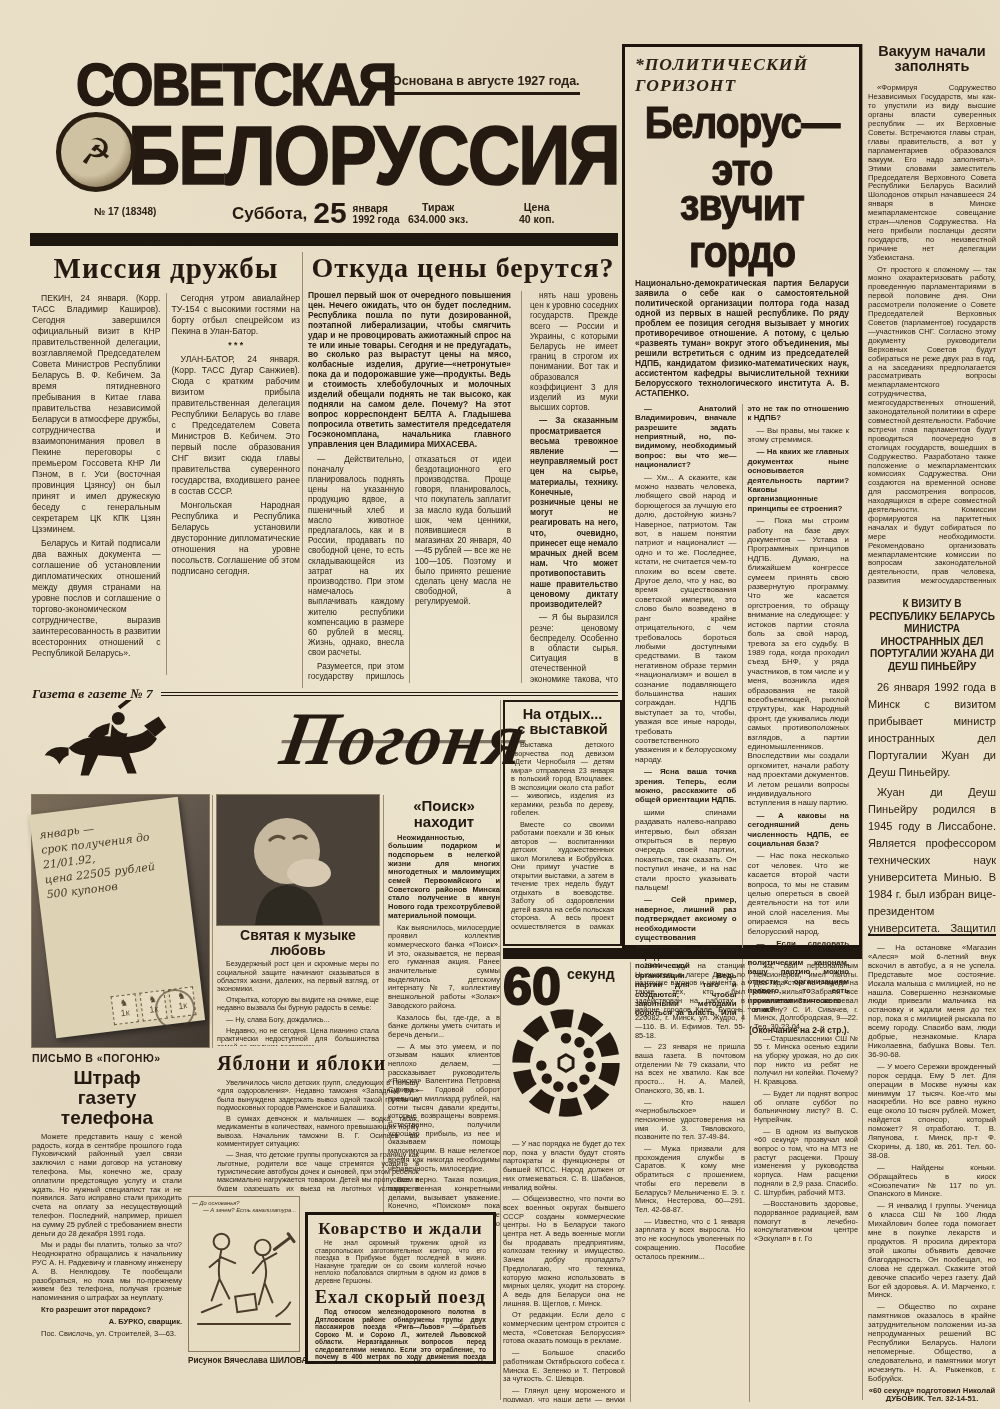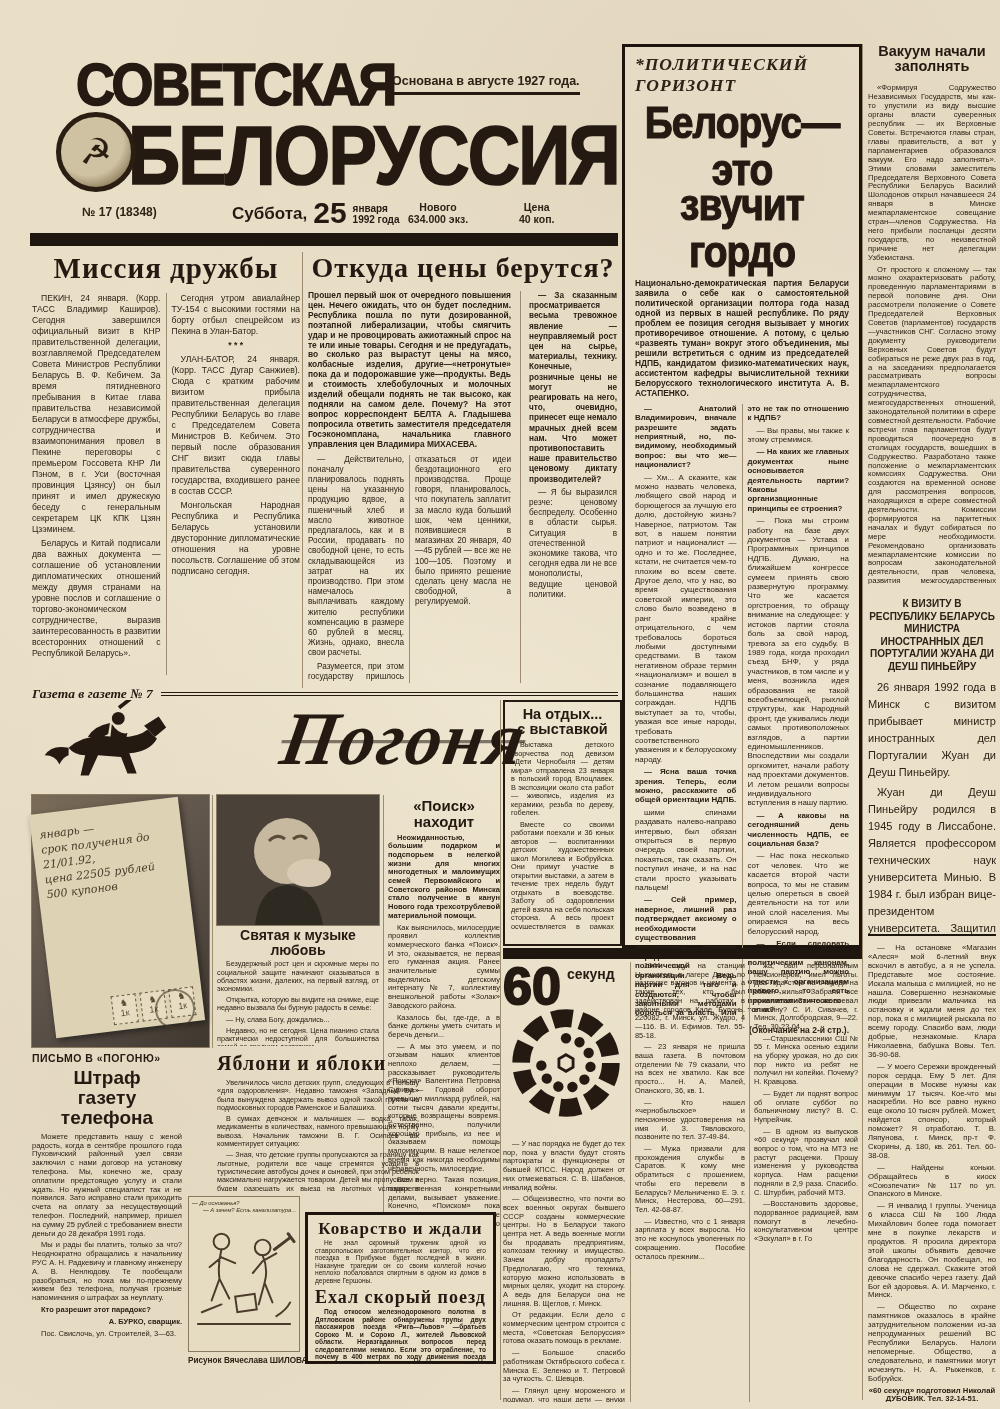--- a/index.html
+++ b/index.html
@@ -41,31 +41,31 @@
 <body>
 
 <div id="page">
 
   <div class="abs" id="mast-founded" style="left:392px;top:74px;">Основана в августе 1927 года.</div>
   <div class="abs mast-title" style="left:76px;top:50px;font-size:55px;transform:scale(0.98,1.08);transform-origin:left top;">СОВЕТСКАЯ</div>
   <div class="abs mast-title" style="left:128px;top:106px;font-size:78px;transform:scale(0.93,1.08);transform-origin:left top;">БЕЛОРУССИЯ</div>
   <div class="abs" style="left:56px;top:112px;width:80px;height:80px;border-radius:50%;background:radial-gradient(circle at 40% 35%, #cfc2a2 55%, #9a8a6a 75%, #3a2c1d 78%);border:5px solid #2a1e12;display:flex;align-items:center;justify-content:center;">
     <span style="font-size:36px;color:#2a1e12;">☭</span>
   </div>
-  <div class="abs info" style="left:82px;top:206px;font-size:12px;">№ 17 (18348)</div>
+  <div class="abs info" style="left:94px;top:206px;font-size:10px;">№ 17 (18348)</div>
   <div class="abs" style="left:232px;top:198px;display:flex;align-items:flex-start;gap:6px;color:#241a12;">
     <span style="font-weight:bold;font-size:17px;margin-top:6px;">Суббота,</span>
     <span style="font-weight:bold;font-size:30px;line-height:30px;">25</span>
     <span style="display:flex;flex-direction:column;font-weight:bold;font-size:10px;line-height:11px;margin-top:5px;">
       <span>января</span>
       <span>1992 года</span>
     </span>
   </div>
   <div class="abs info" style="left:408px;top:201px;text-align:center;">
-    <div>Нового</div>
+    <div>Тираж</div>
     <div>634.000 экз.</div>
   </div>
   <div class="abs info" style="left:519px;top:201px;text-align:center;">
     <div>Цена</div>
     <div>40 коп.</div>
   </div>
   <div class="blackbar" style="left:30px;top:233px;width:588px;height:13px;"></div>
 
   <div class="abs" style="left:32px;top:252px;width:268px;height:436px;">
     <h2 class="h-big" style="font-size:29px;margin-bottom:8px;">Миссия дружбы</h2>
@@ -75,29 +75,30 @@
         <p class="p">Сегодня утром авиалайнер ТУ-154 с высокими гостями на борту отбыл спецрейсом из Пекина в Улан-Батор.</p>
         <p class="p ctr b">*  *  *</p>
         <p class="p">УЛАН-БАТОР, 24 января. (Корр. ТАСС Дугар Санжиев). Сюда с кратким рабочим визитом прибыла правительственная делегация Республики Беларусь во главе с Председателем Совета Министров В. Кебичем. Это первый после образования СНГ визит сюда главы правительства суверенного государства, входившего ранее в состав СССР.</p>
         <p class="p">Монгольская Народная Республика и Республика Беларусь установили двусторонние дипломатические отношения на уровне посольств. Соглашение об этом подписано сегодня.</p>
       </div>
   </div>
   <div class="rule-v" style="left:302px;top:252px;height:436px;"></div>
 
   <div class="abs" style="left:308px;top:252px;width:310px;height:436px;">
     <h2 class="h-big" style="font-size:28px;margin-bottom:7px;">Откуда цены берутся?</h2>
-    <div style="display:flex;gap:9px;height:392px;">
+    <div style="display:flex;gap:9px;height:392px;justify-content:space-between;">
       <div style="width:203px;display:flex;flex-direction:column;">
         <div class="b just clip" style="font-size:8.4px;line-height:9.9px;margin-bottom:5px;">Прошел первый шок от очередного повышения цен. Нечего ожидать, что он будет последним. Республика пошла по пути дозированной, поэтапной либерализации, чтобы смягчить удар и не провоцировать ажиотажный спрос на те или иные товары. Сегодня и не предугадать, во сколько раз вырастут цены на мясо, колбасные изделия, другие—«нетронутые» пока да и подорожавшие уже—продукты. Ведь и стоимость хлебобулочных и молочных изделий обещали поднять не так высоко, как подняли на самом деле. Почему? На этот вопрос корреспондент БЕЛТА А. Гладышева попросила ответить заместителя председателя Госэкономплана, начальника главного управления цен Владимира МИХАСЕВА.</div>
         <div class="cols2 clip" style="flex:1;">
             <p class="p body-sm">— Действительно, поначалу планировалось поднять цены на указанную продукцию вдвое, а пшеничный хлеб и масло животное предлагалось, как и в России, продавать по свободной цене, то есть складывающейся из затрат на их производство. При этом намечалось выплачивать каждому жителю республики компенсацию в размере 60 рублей в месяц. Жизнь, однако, внесла свои расчеты.</p>
             <p class="p body-sm">Разумеется, при этом государству пришлось отказаться от идеи бездотационного его производства. Проще говоря, планировалось, что покупатель заплатит за масло куда больший шок, чем ценники, появившиеся в магазинах 20 января, 40—45 рублей — все же не 100—105. Поэтому и было принято решение сделать цену масла не свободной, а регулируемой.</p>
           </div>
       </div>
       <div class="clip" style="width:97px;border-left:1px solid #9c8b6e;padding-left:8px;height:392px;">
+          <p class="p body-sm">нять наш уровень цен к уровню соседних государств. Прежде всего — России и Украины, с которыми Беларусь не имеет границ в строгом их понимании. Вот так и образовался коэффициент 3 для изделий из муки высших сортов.</p>
           <p class="p body-sm b">— За сказанным просматривается весьма тревожное явление — неуправляемый рост цен на сырье, материалы, технику. Конечные, розничные цены не могут не реагировать на него, что, очевидно, принесет еще немало мрачных дней всем нам. Что может противопоставить наше правительство ценовому диктату производителей?</p>
           <p class="p body-sm">— Я бы выразился резче: ценовому беспределу. Особенно в области сырья. Ситуация в отечественной экономике такова, что сегодня едва ли не все монополисты, ведущие ценовой политики.</p>
         </div>
     </div>
   </div>
 
   <div class="abs boxed" style="left:622px;top:44px;width:240px;height:904px;padding:7px 10px;">
     <div class="serif" style="font-style:italic;font-weight:bold;font-size:17.5px;letter-spacing:1px;margin-bottom:4px;">*ПОЛИТИЧЕСКИЙ ГОРИЗОНТ</div>
     <div class="h-med" style="font-size:39px;transform:scaleY(1.15);transform-origin:center top;letter-spacing:-1px;-webkit-text-stroke:1px #241a12;">Белорус—это</div>
     <div class="h-med" style="font-size:39px;transform:scaleY(1.15);transform-origin:center top;letter-spacing:-1px;-webkit-text-stroke:1px #241a12;margin-bottom:14px;">звучит гордо</div>

